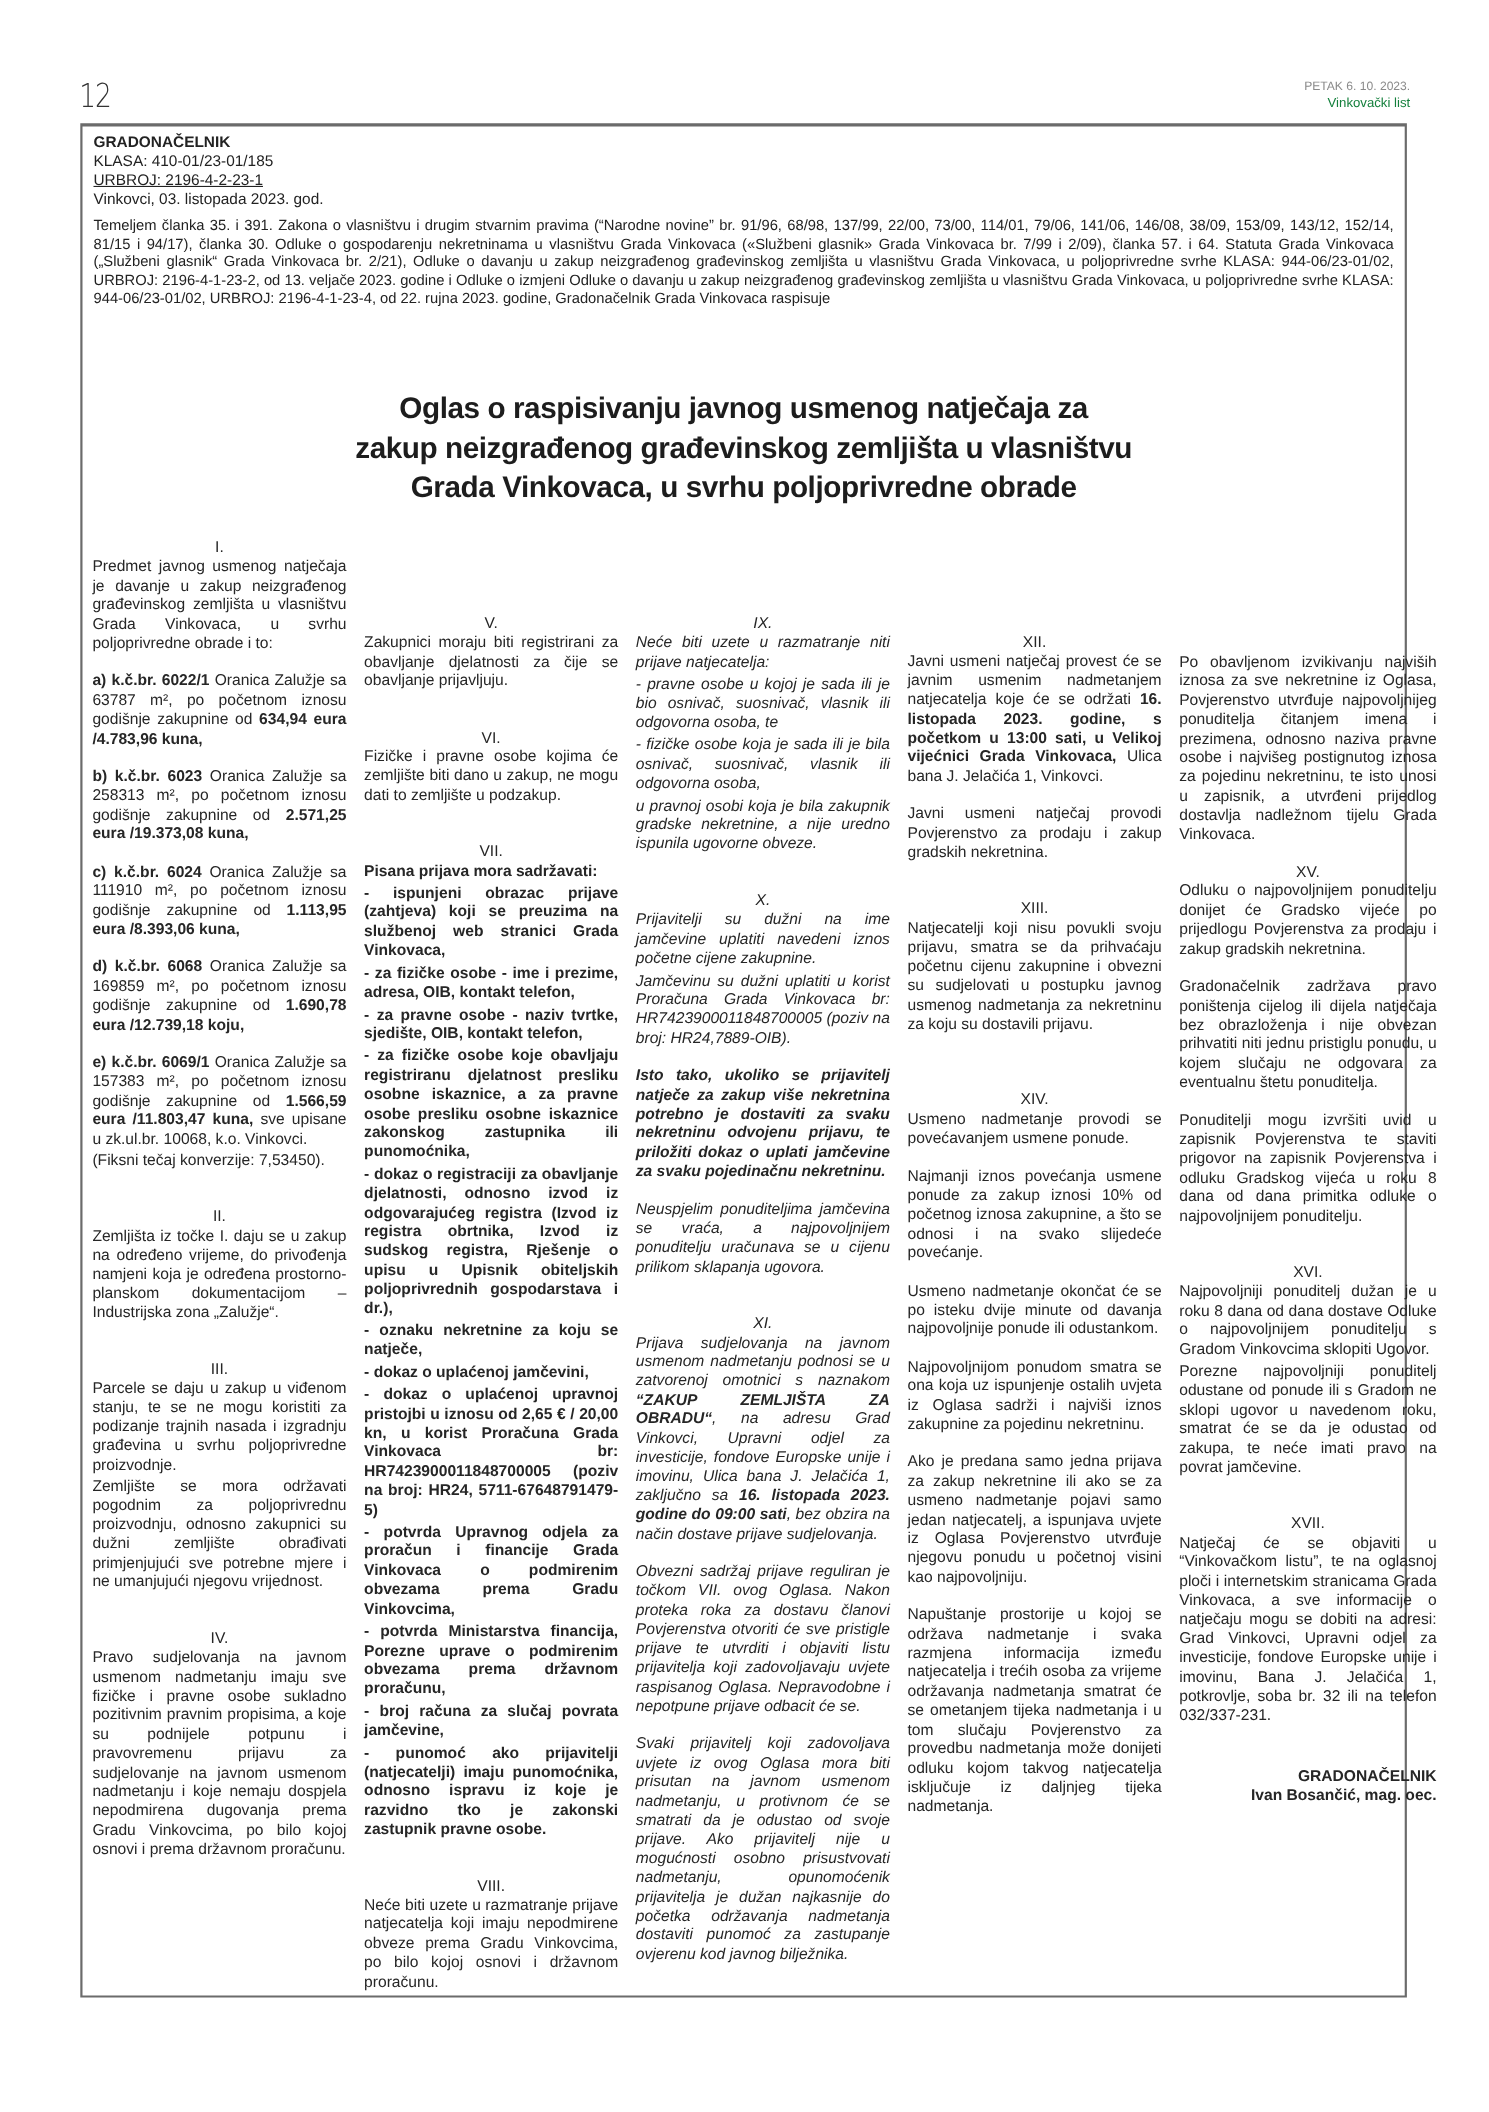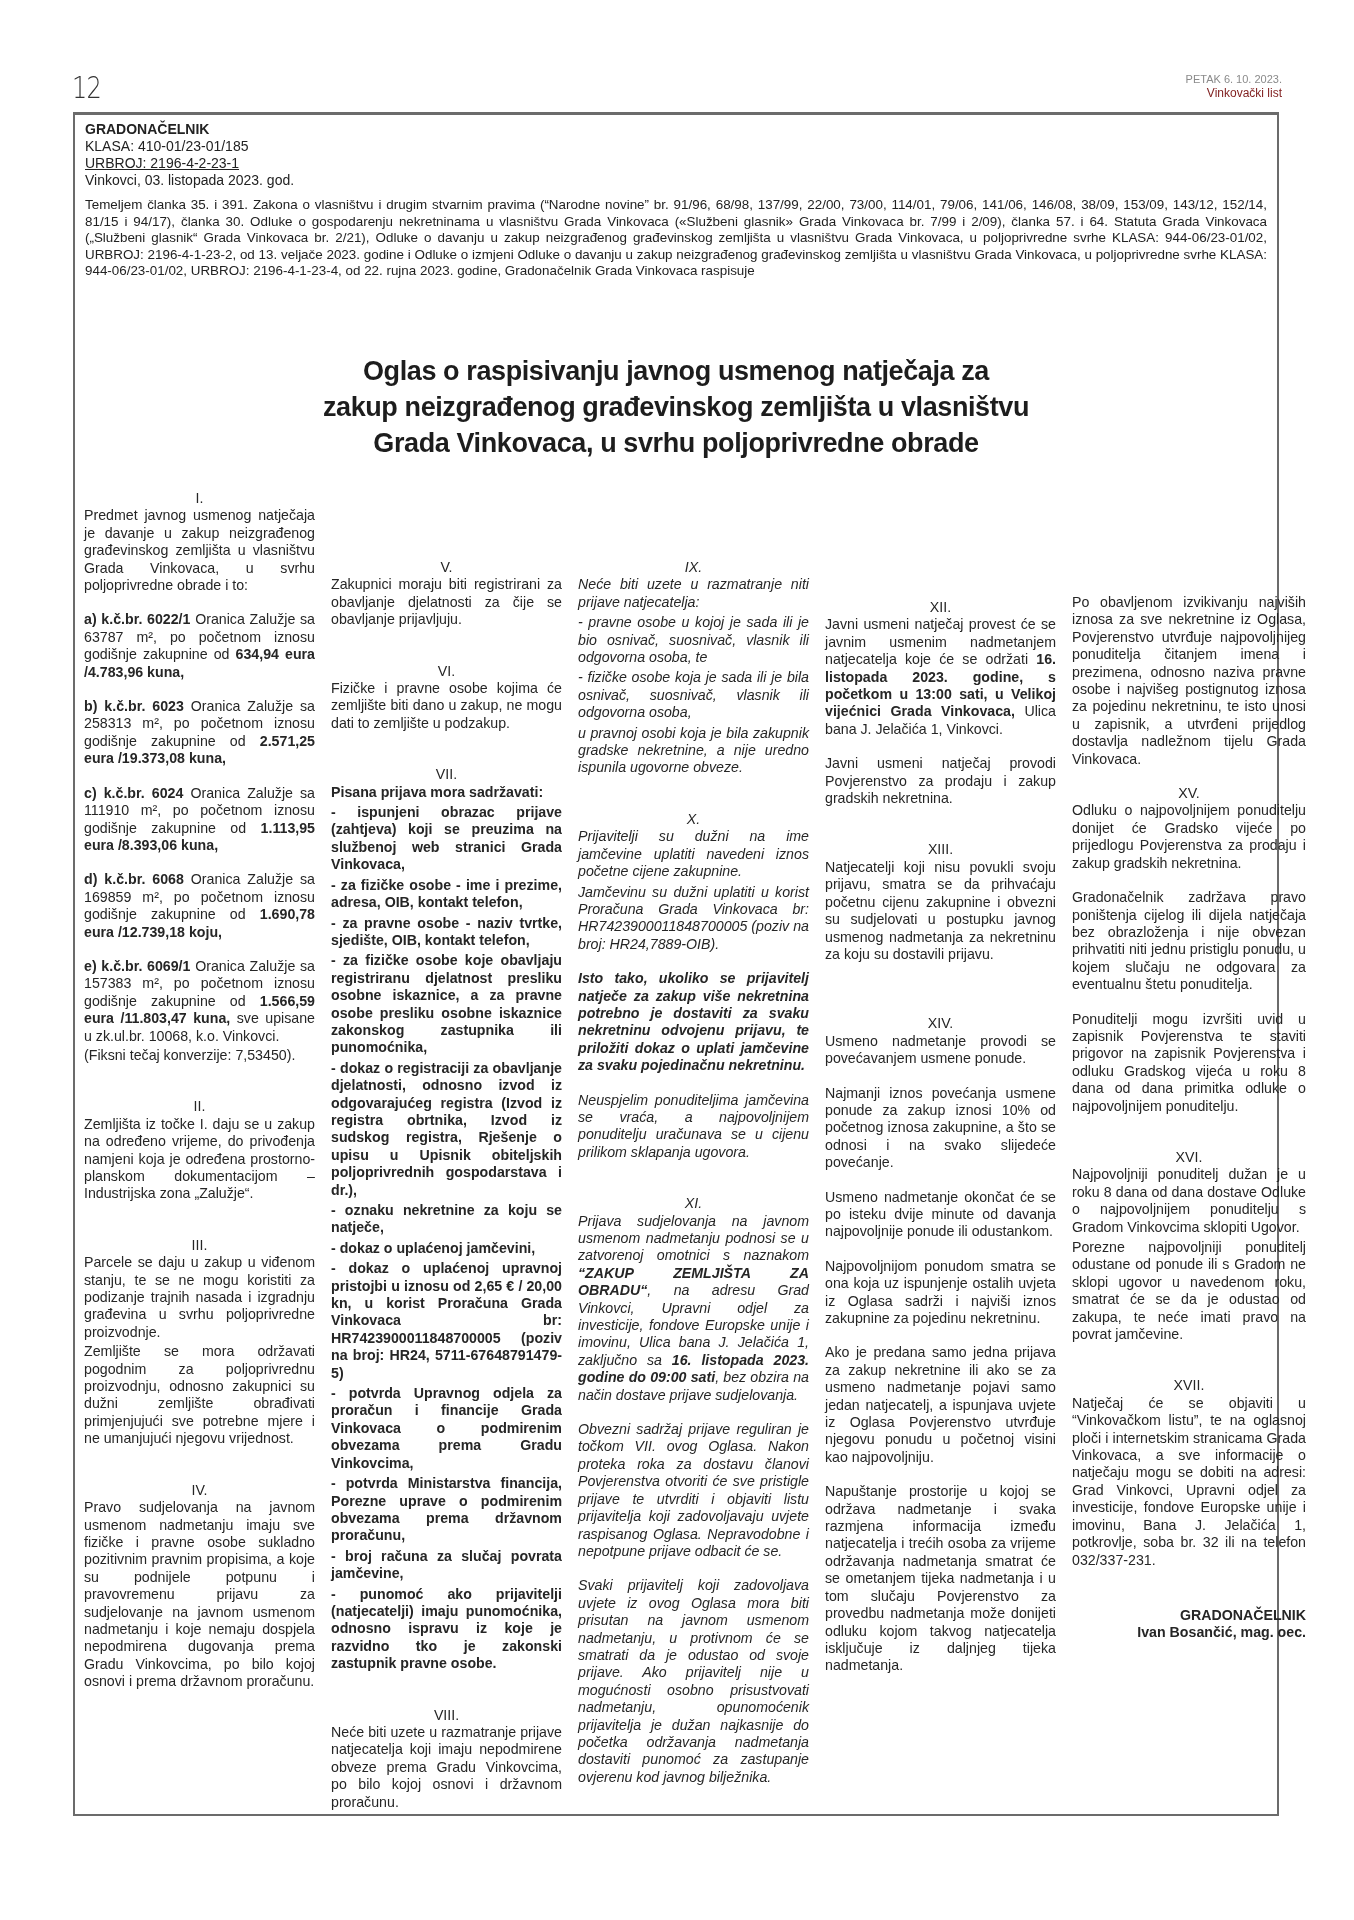--- a/index.html
+++ b/index.html
@@ -2,21 +2,21 @@
 <html><head>
 <meta charset="utf-8">
 <style>
   html, body { margin:0; padding:0; background:#ffffff; }
   body { width:1354px; height:1920px; position:relative; overflow:hidden; color:#1d1d1d;
          font-family:"Liberation Sans", sans-serif; }
   .page-num { position:absolute; left:72px; top:70px; font-size:30px; font-weight:300; color:#333;
               font-family:"DejaVu Sans", sans-serif; letter-spacing:-1px; transform:scaleX(0.8); transform-origin:left top; }
   .masthead { position:absolute; right:72px; top:72px; text-align:right; font-size:12px; line-height:14px; }
   .masthead .date { color:#8a8a8a; font-size:11px; }
-  .masthead .paper { color:#7f1d1d;text-align:right; }
+  .masthead .paper { color:#15803d;text-align:right; }
   .frame { position:absolute; left:73px; top:112px; width:1206px; height:1704px;
            border:2px solid #6b6b6b; border-top-width:3px; box-sizing:border-box; }
   .header-block { position:absolute; left:10px; top:6px; font-size:14px; line-height:17px; color:#222; }
   .header-block .title { font-weight:bold; }
   .header-block .urbroj { text-decoration:underline; }
   .preamble { position:absolute; left:10px; right:10px; top:82px; font-size:13.4px; line-height:16.6px; color:#222;
               text-align:justify; }
   .main-title { position:absolute; left:0; right:0; top:238px; text-align:center; font-size:27px; line-height:36px;
                 font-weight:bold; color:#1d1d1d; letter-spacing:-0.4px; }
   .columns { position:absolute; left:9px; top:375px; width:1186px; height:1340px; }
@@ -109,21 +109,21 @@
       <p>Jamčevinu su dužni uplatiti u korist Proračuna Grada Vinkovaca br: HR7423900011848700005 (poziv na broj: HR24,7889-OIB).</p>
       <p><b>Isto tako, ukoliko se prijavitelj natječe za zakup više nekretnina potrebno je dostaviti za svaku nekretninu odvojenu prijavu, te priložiti dokaz o uplati jamčevine za svaku pojedinačnu nekretninu.</b></p>
       <p style="margin-bottom:34px">Neuspjelim ponuditeljima jamčevina se vraća, a najpovoljnijem ponuditelju uračunava se u cijenu prilikom sklapanja ugovora.</p>
       <p class="sec">XI.</p>
       <p><span>Prijava sudjelovanja na javnom usmenom nadmetanju podnosi se u zatvorenoj omotnici s naznakom </span><b>“ZAKUP ZEMLJIŠTA ZA OBRADU“</b><span>, na adresu Grad Vinkovci, Upravni odjel za investicije, fondove Europske unije i imovinu, Ulica bana J. Jelačića 1, zaključno sa </span><b>16. listopada 2023. godine do 09:00 sati</b><span>, bez obzira na način dostave prijave sudjelovanja.</span></p>
       <p>Obvezni sadržaj prijave reguliran je točkom VII. ovog Oglasa. Nakon proteka roka za dostavu članovi Povjerenstva otvoriti će sve pristigle prijave te utvrditi i objaviti listu prijavitelja koji zadovoljavaju uvjete raspisanog Oglasa. Nepravodobne i nepotpune prijave odbacit će se.</p>
       <p>Svaki prijavitelj koji zadovoljava uvjete iz ovog Oglasa mora biti prisutan na javnom usmenom nadmetanju, u protivnom će se smatrati da je odustao od svoje prijave. Ako prijavitelj nije u mogućnosti osobno prisustvovati nadmetanju, opunomoćenik prijavitelja je dužan najkasnije do početka održavanja nadmetanja dostaviti punomoć za zastupanje ovjerenu kod javnog bilježnika.</p>
     </div>
 
     <div class="col c4">
-      <p class="sec" style="margin-top:109px">XII.</p>
+      <p class="sec" style="margin-top:86px">XII.</p>
       <p><span>Javni usmeni natječaj provest će se javnim usmenim nadmetanjem natjecatelja koje će se održati </span><b>16. listopada 2023. godine, s početkom u 13:00 sati, u Velikoj vijećnici Grada Vinkovaca,</b><span> Ulica bana J. Jelačića 1, Vinkovci.</span></p>
       <p style="margin-bottom:34px">Javni usmeni natječaj provodi Povjerenstvo za prodaju i zakup gradskih nekretnina.</p>
       <p class="sec">XIII.</p>
       <p style="margin-bottom:52px">Natjecatelji koji nisu povukli svoju prijavu, smatra se da prihvaćaju početnu cijenu zakupnine i obvezni su sudjelovati u postupku javnog usmenog nadmetanja za nekretninu za koju su dostavili prijavu.</p>
       <p class="sec">XIV.</p>
       <p>Usmeno nadmetanje provodi se povećavanjem usmene ponude.</p>
       <p>Najmanji iznos povećanja usmene ponude za zakup iznosi 10% od početnog iznosa zakupnine, a što se odnosi i na svako slijedeće povećanje.</p>
       <p>Usmeno nadmetanje okončat će se po isteku dvije minute od davanja najpovoljnije ponude ili odustankom.</p>
       <p>Najpovoljnijom ponudom smatra se ona koja uz ispunjenje ostalih uvjeta iz Oglasa sadrži i najviši iznos zakupnine za pojedinu nekretninu.</p>
       <p>Ako je predana samo jedna prijava za zakup nekretnine ili ako se za usmeno nadmetanje pojavi samo jedan natjecatelj, a ispunjava uvjete iz Oglasa Povjerenstvo utvrđuje njegovu ponudu u početnoj visini kao najpovoljniju.</p>

